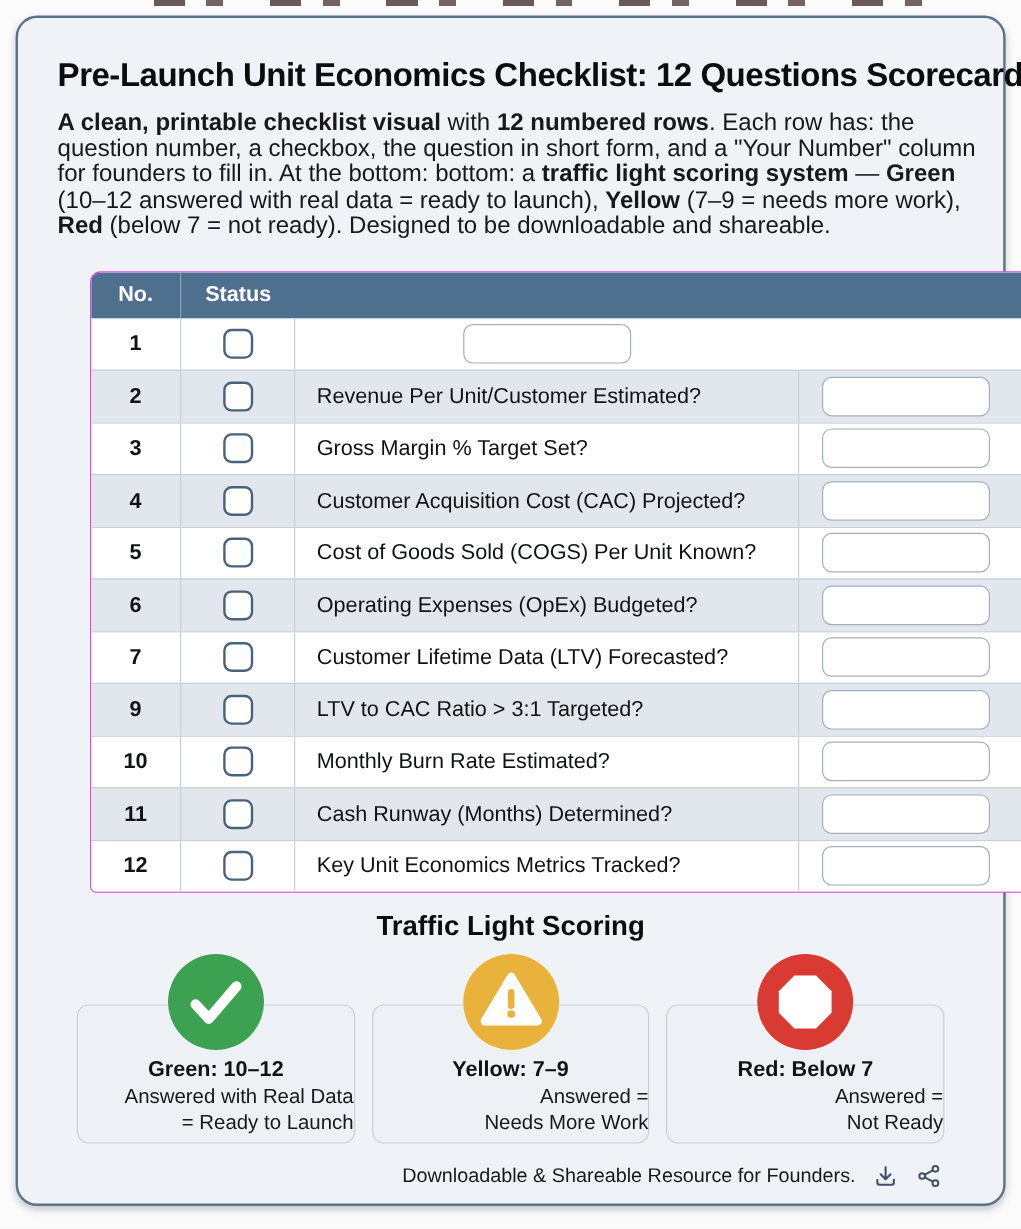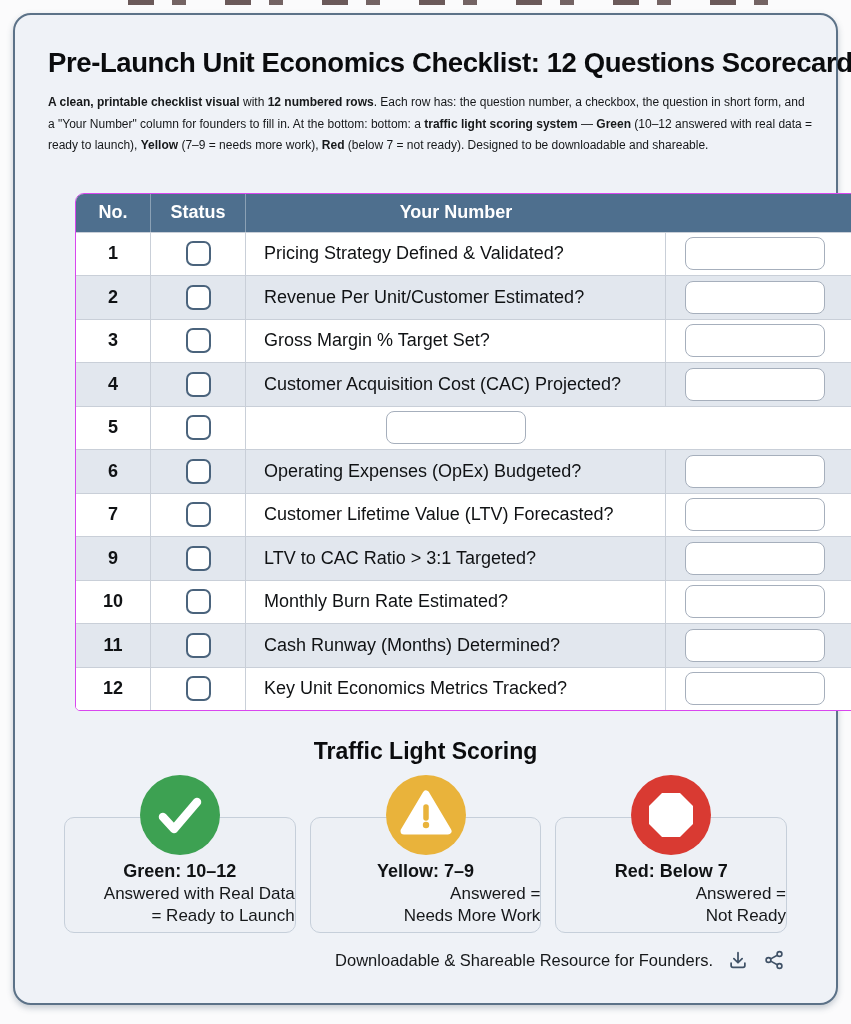--- a/index.html
+++ b/index.html
@@ -34,25 +34,25 @@
   .title {
     font-size: 27.5px;
     font-weight: bold;
     letter-spacing: -0.4px;
     color: #0b0c0e;
     margin-bottom: 13px;
     white-space: nowrap;
   }
 
   .description {
-    font-size: 12px;
+    font-size: 20px;
     line-height: 21.5px;
     color: #16181a;
     width: 766px;
-    margin-bottom: 36px;
+    margin-bottom: 26px;
   }
   .description .b { font-weight: bold; }
 
   
   .scoretable {
     width: 802px;
     margin-left: 27px;
     border: 1px solid #d946ef;
     border-radius: 9px 9px 5px 5px;
     overflow: hidden;
@@ -103,21 +103,21 @@
     padding: 0 8px;
     outline: none;
   }
 
   
   .scoring-title {
     text-align: center;
     font-size: 23px;
     font-weight: bold;
     color: #0b0c0e;
-    margin-top: 27px;
+    margin-top: 14px;
   }
   .score-cards {
     display: flex;
     gap: 14px;
     margin: 52px 16px 0 16px;
   }
   .score-card {
     position: relative;
     flex: 1;
     background: #edf0f5;
@@ -156,29 +156,27 @@
 <div class="card">
 
   <div class="title">Pre-Launch Unit Economics Checklist: 12 Questions Scorecard</div>
 
   <p class="description"><span class="b">A clean, printable checklist visual</span><span> with </span><span class="b">12 numbered rows</span><span>. Each row has: the question number, a checkbox, the question in short form, and a "Your Number" column for founders to fill in. At the bottom: bottom: a </span><span class="b">traffic light scoring system</span><span> — </span><span class="b">Green</span><span> (10–12 answered with real data = ready to launch), </span><span class="b">Yellow</span><span> (7–9 = needs more work), </span><span class="b">Red</span><span> (below 7 = not ready). Designed to be downloadable and shareable.</span></p>
 
   <div class="scoretable">
     <div class="thead">
       <div class="hcell">No.</div>
       <div class="hcell">Status</div>
-      <div class="hcell">Your Number</div>
     </div>
     <div id="table-body">
     <div class="trow">
       <div class="cell c-no">1</div>
       <div class="cell c-status">
         <span class="checkbox" role="checkbox" aria-checked="false"></span>
       </div>
-      <div class="cell c-q">Pricing Strategy Defined &amp; Validated?</div>
       <div class="cell c-num">
         <input class="numbox" type="text" style="">
       </div>
     </div>
 
     <div class="trow striped">
       <div class="cell c-no">2</div>
       <div class="cell c-status">
         <span class="checkbox" role="checkbox" aria-checked="false"></span>
       </div>
@@ -208,20 +206,21 @@
       <div class="cell c-num">
         <input class="numbox" type="text" style="">
       </div>
     </div>
 
     <div class="trow">
       <div class="cell c-no">5</div>
       <div class="cell c-status">
         <span class="checkbox" role="checkbox" aria-checked="false"></span>
       </div>
+      <div class="cell c-q">Cost of Goods Sold (COGS) Per Unit Known?</div>
       <div class="cell c-num">
         <input class="numbox" type="text" style="">
       </div>
     </div>
 
     <div class="trow striped">
       <div class="cell c-no">6</div>
       <div class="cell c-status">
         <span class="checkbox" role="checkbox" aria-checked="false"></span>
       </div>
@@ -229,21 +228,21 @@
       <div class="cell c-num">
         <input class="numbox" type="text" style="">
       </div>
     </div>
 
     <div class="trow">
       <div class="cell c-no">7</div>
       <div class="cell c-status">
         <span class="checkbox" role="checkbox" aria-checked="false"></span>
       </div>
-      <div class="cell c-q">Customer Lifetime Value (LTV) Forecasted?</div>
+      <div class="cell c-q">Customer Lifetime Data (LTV) Forecasted?</div>
       <div class="cell c-num">
         <input class="numbox" type="text" style="">
       </div>
     </div>
 
     <div class="trow striped">
       <div class="cell c-no">9</div>
       <div class="cell c-status">
         <span class="checkbox" role="checkbox" aria-checked="false"></span>
       </div>

